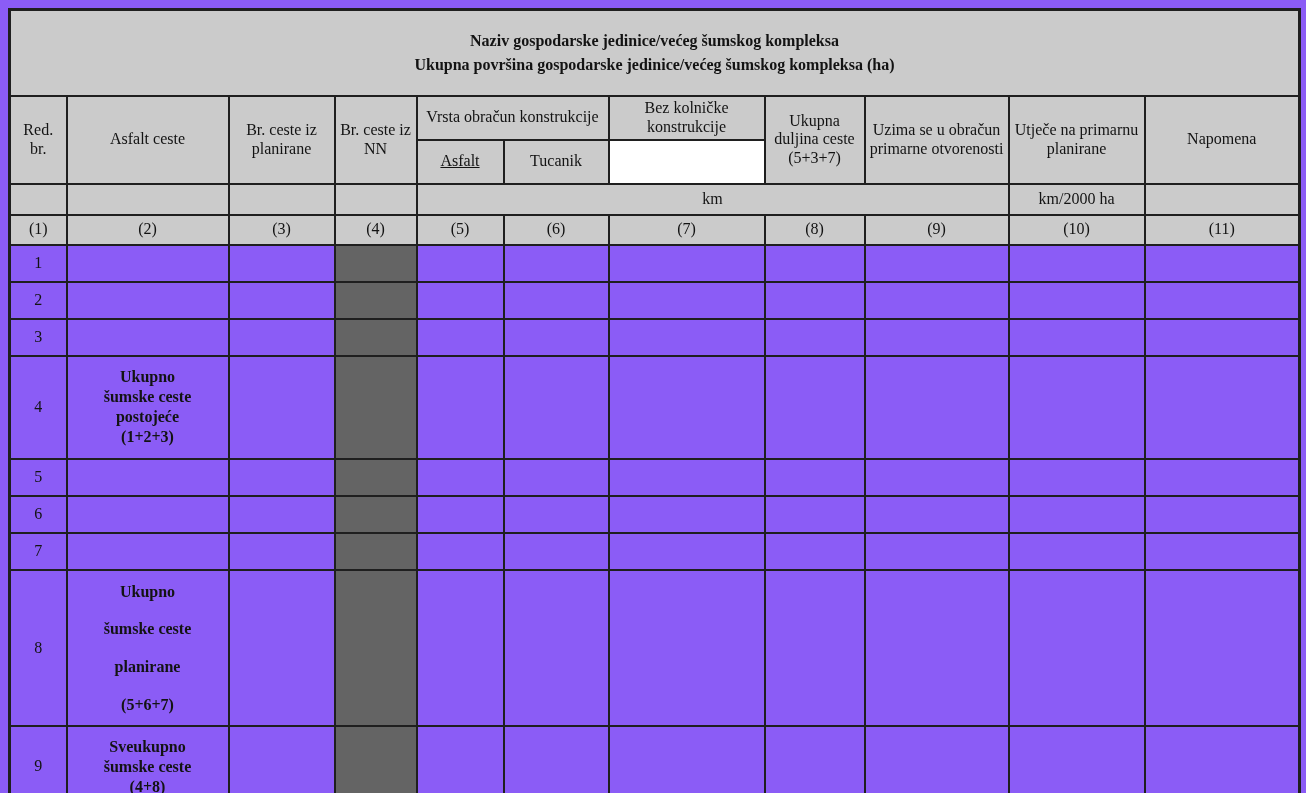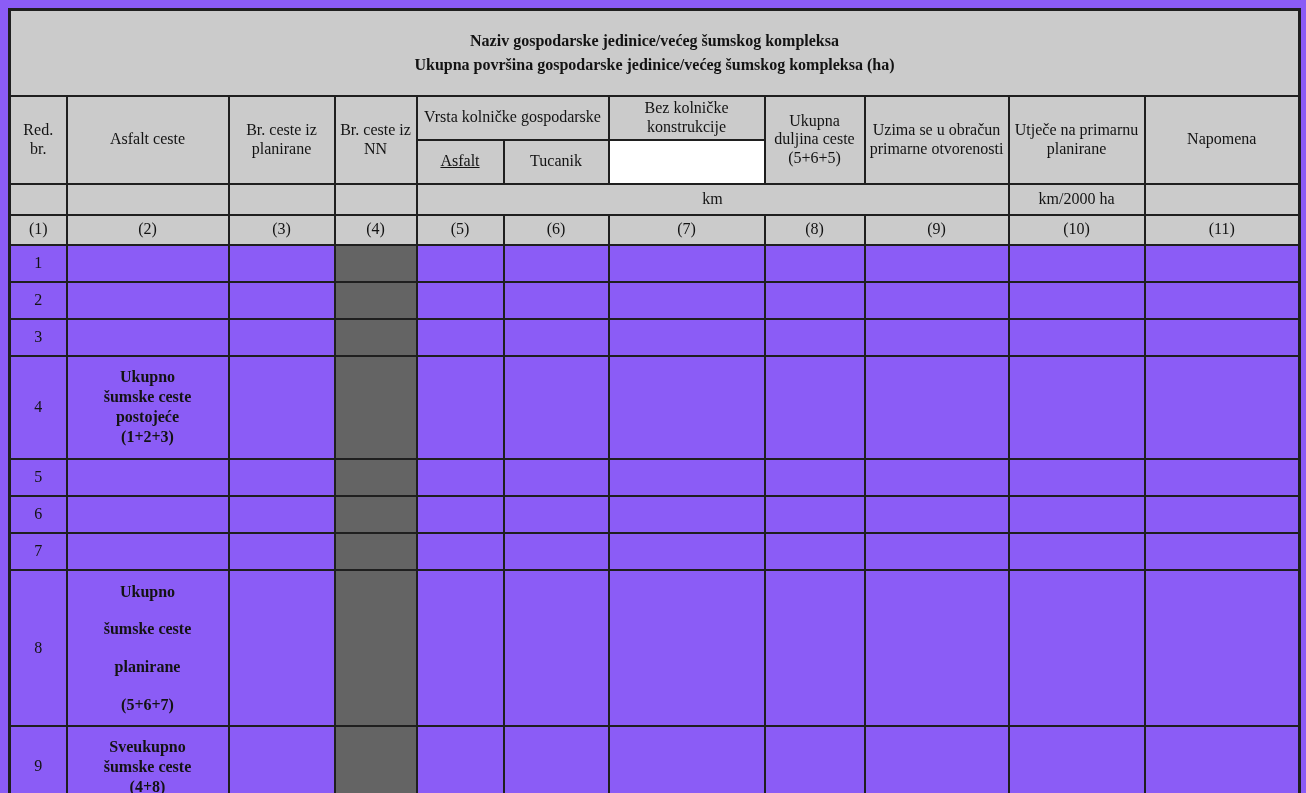--- a/index.html
+++ b/index.html
@@ -89,23 +89,23 @@
         <div class="t-line">Naziv gospodarske jedinice/većeg šumskog kompleksa</div>
         <div class="t-line">Ukupna površina gospodarske jedinice/većeg šumskog kompleksa (ha)</div>
       </td>
     </tr>
 
     <tr>
       <td class="hdr head1-cell" rowspan="2">Red. br.</td>
       <td class="hdr" rowspan="2">Asfalt ceste</td>
       <td class="hdr" rowspan="2">Br. ceste iz planirane</td>
       <td class="hdr" rowspan="2">Br. ceste iz NN</td>
-      <td class="hdr" colspan="2">Vrsta kolničke gospodarske</td>
+      <td class="hdr" colspan="2">Vrsta obračun konstrukcije</td>
       <td class="hdr">Bez kolničke konstrukcije</td>
-      <td class="hdr" rowspan="2">Ukupna duljina ceste (5+6+5)</td>
+      <td class="hdr" rowspan="2">Ukupna duljina ceste (5+3+7)</td>
       <td class="hdr" rowspan="2">Uzima se u obračun primarne otvorenosti</td>
       <td class="hdr" rowspan="2">Utječe na primarnu planirane</td>
       <td class="hdr" rowspan="2">Napomena</td>
     </tr>
     <tr>
       <td class="hdr head2-cell">Asfalt</td>
       <td class="hdr">Tucanik</td>
       <td class="white-cell"></td>
     </tr>
 

